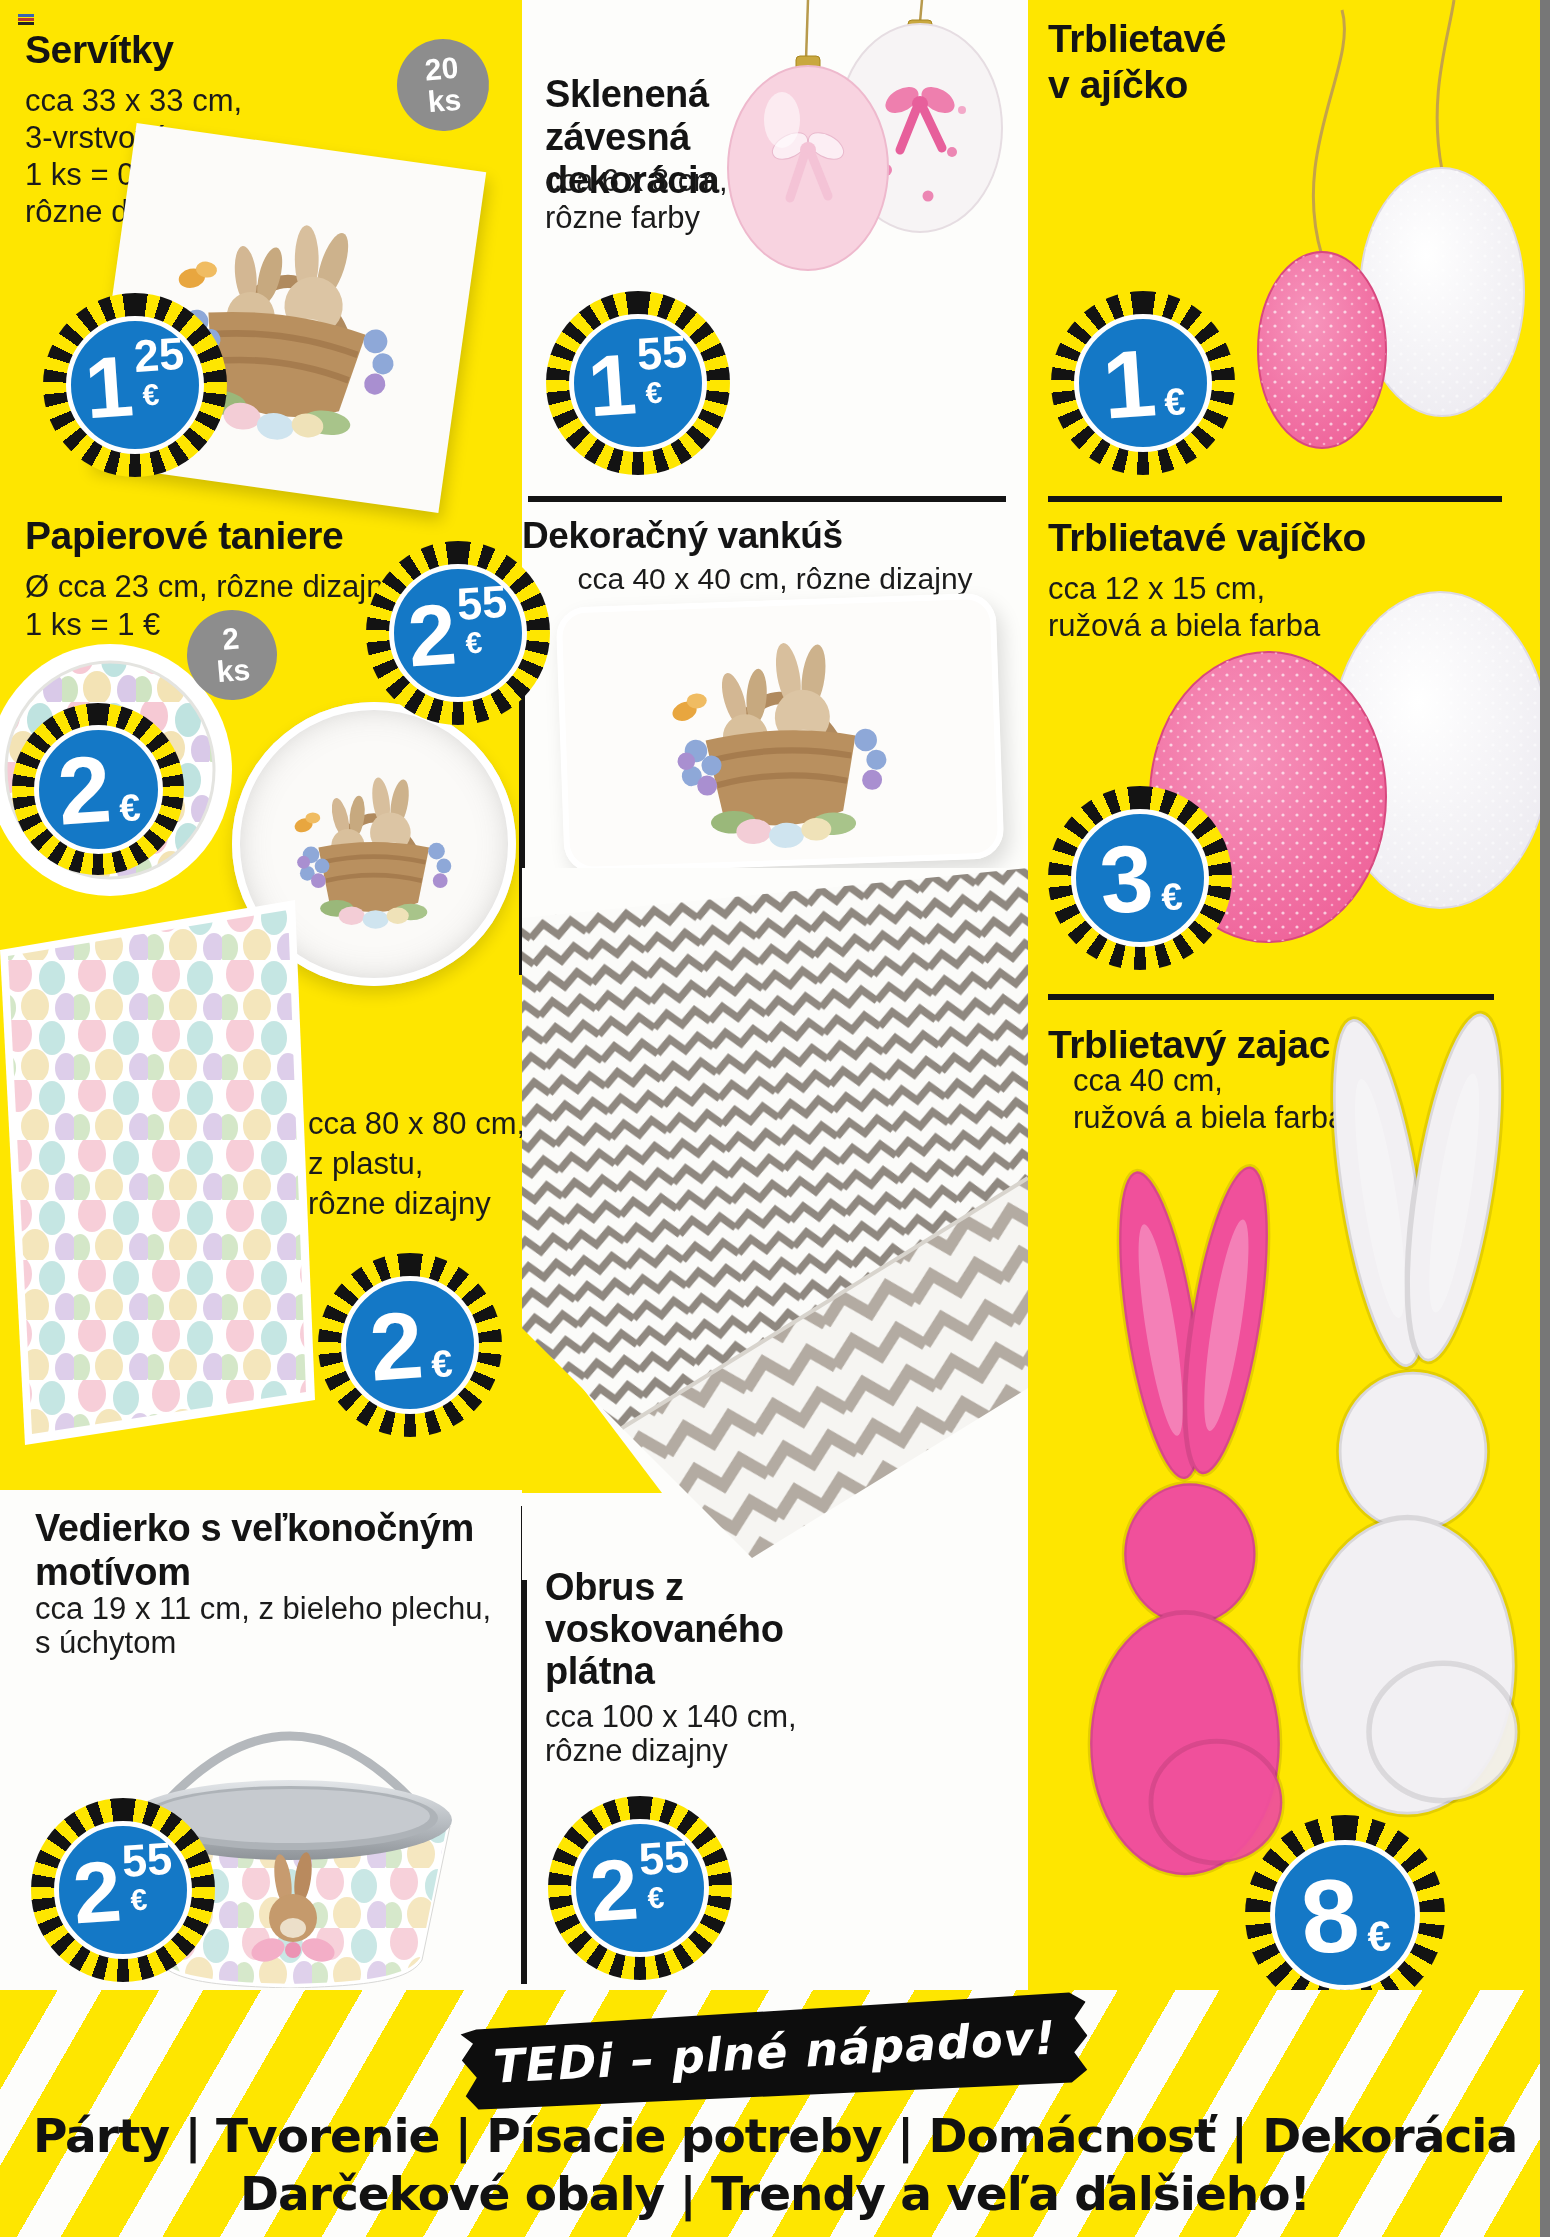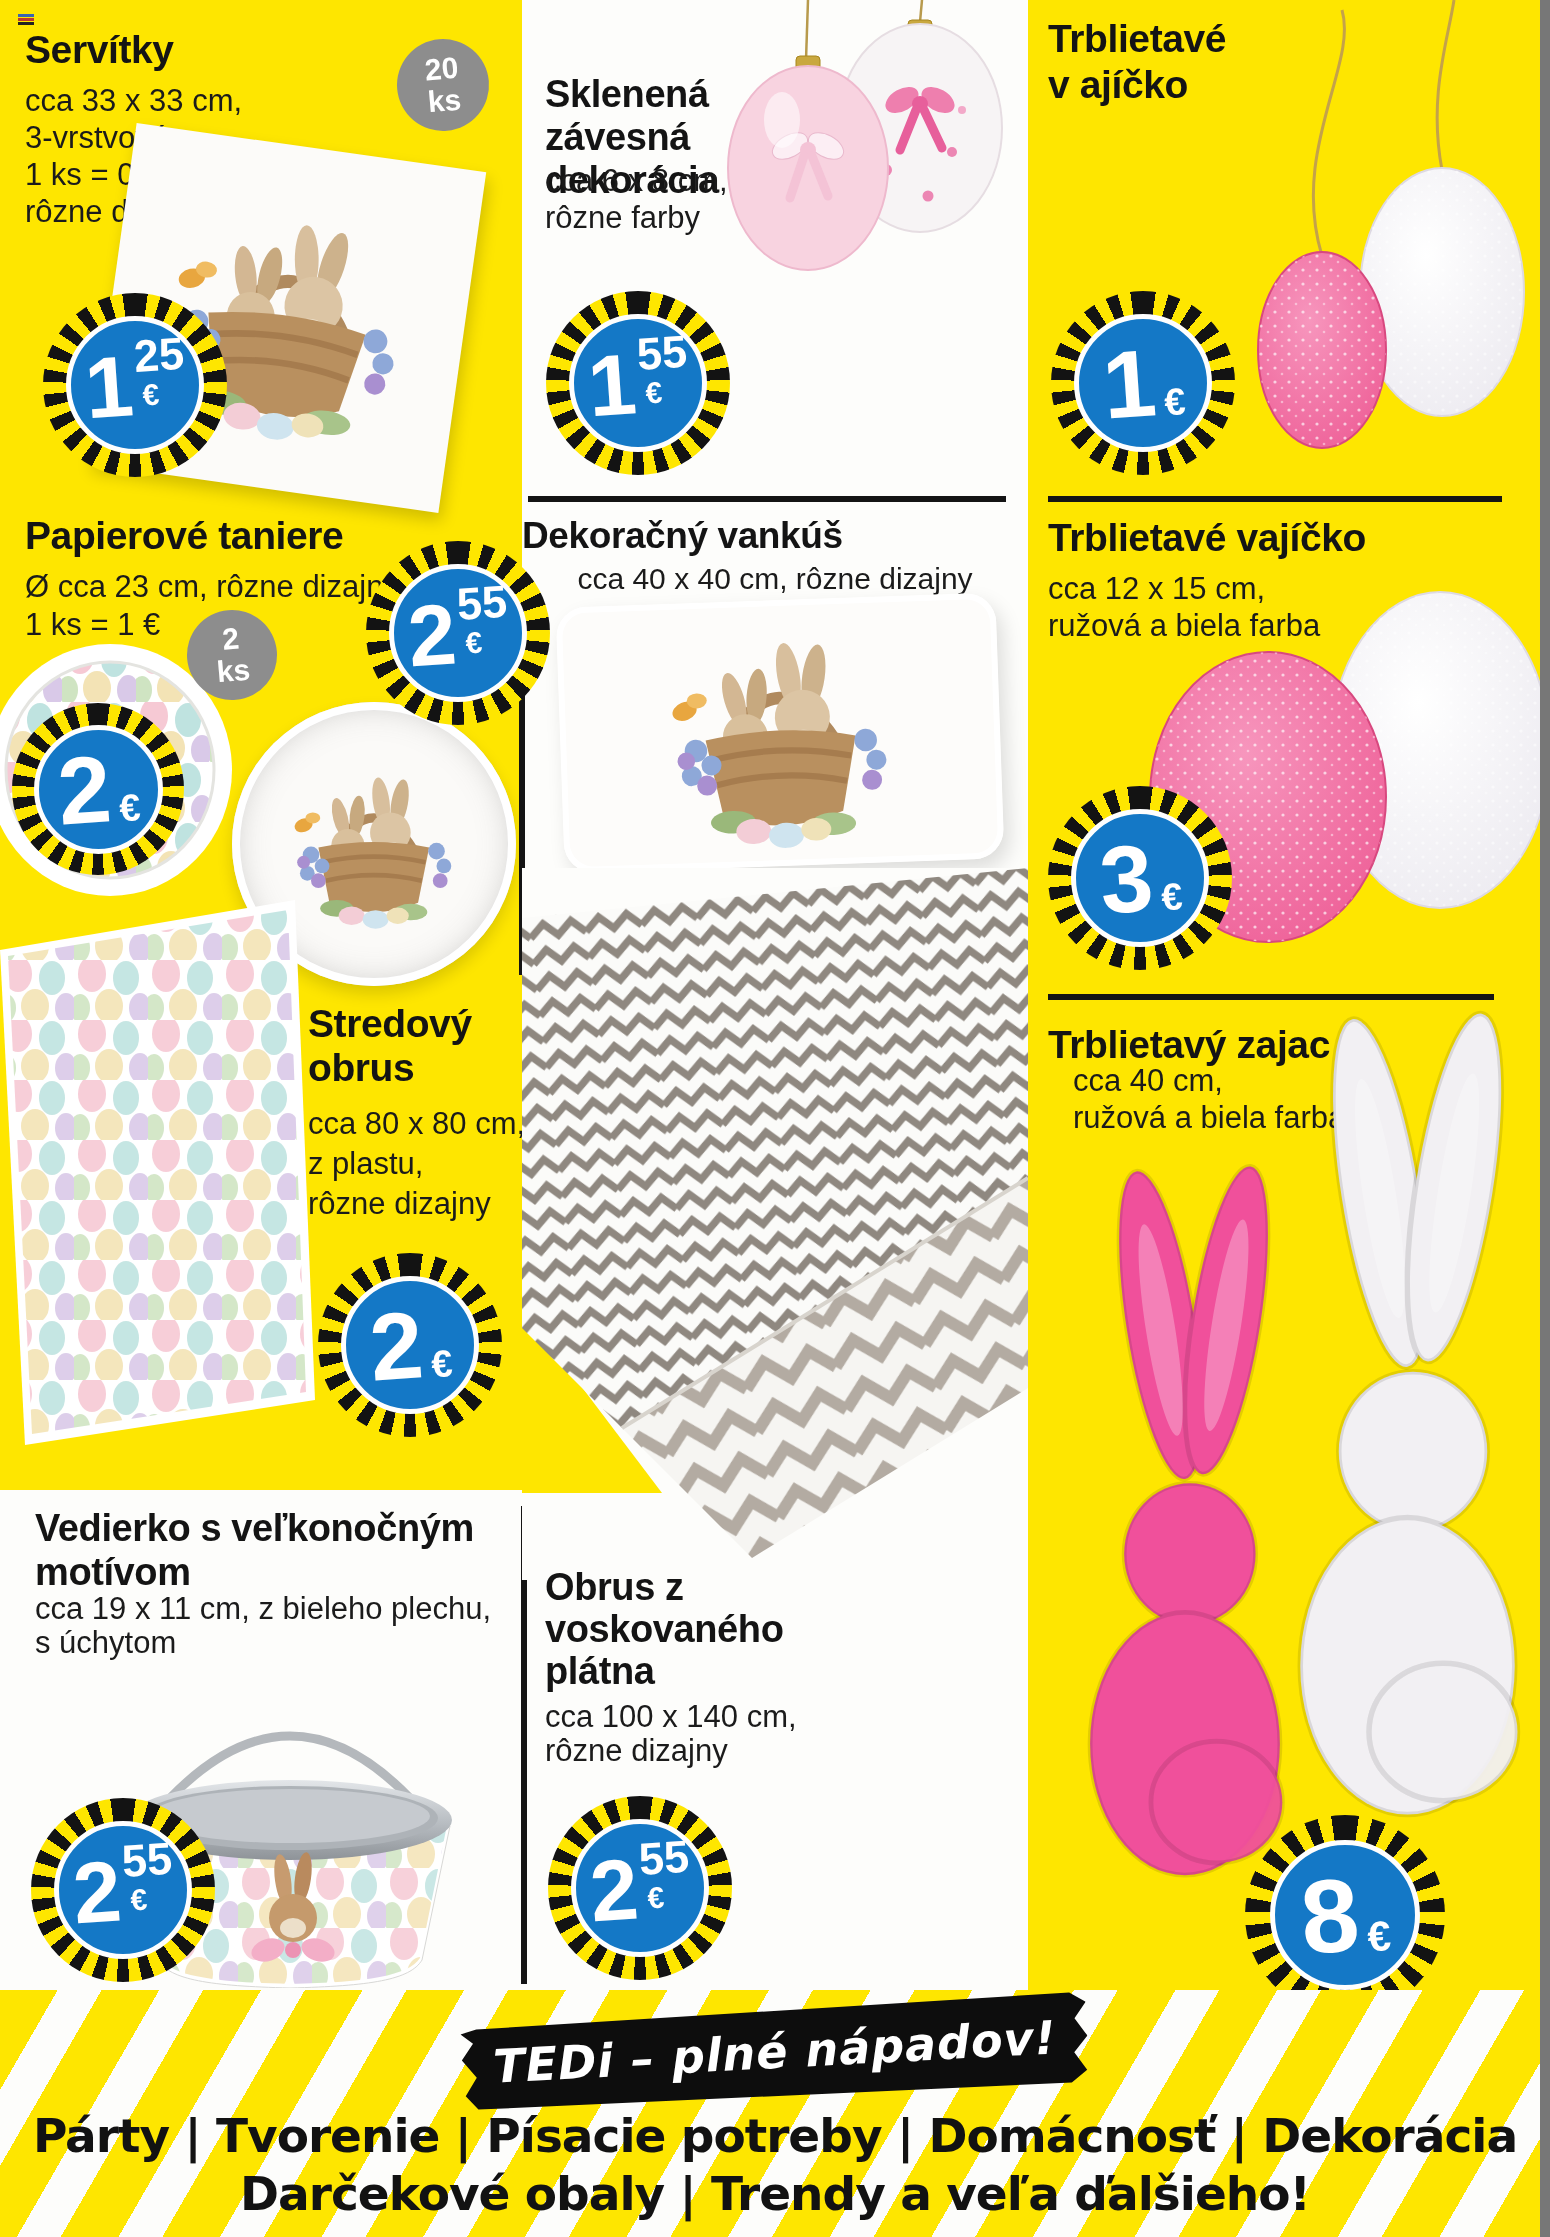--- a/index.html
+++ b/index.html
@@ -328,22 +328,20 @@
       <span class="eur">€</span>
           </span>
     </div>
       </div>
   </div>
 
   <svg class="photo" style="left:0;top:900px;" width="315" height="545" viewBox="0 0 315 545">
     <polygon points="0,50 295,0 315,500 25,545" fill="#fff"></polygon>
     <polygon points="8,56 288,10 306,492 32,534" fill="url(#eggsPat)" opacity=".9"></polygon>
   </svg>
-  <div class="abs t preline" style="left:308px;top:1002px;">Stredový
-obrus</div>
   <div class="abs d preline" style="left:308px;top:1104px;line-height:40px;">cca 80 x 80 cm,
 z plastu,
 rôzne dizajny</div>
   <div class="badge simple" style="left:318px;top:1253px;width:184px;height:184px;">
     <div class="ring"></div>
     <div class="disc">
         <div class="price">
       <span class="whole">2</span>
       <span class="col">
       <span class="eur">€</span>

